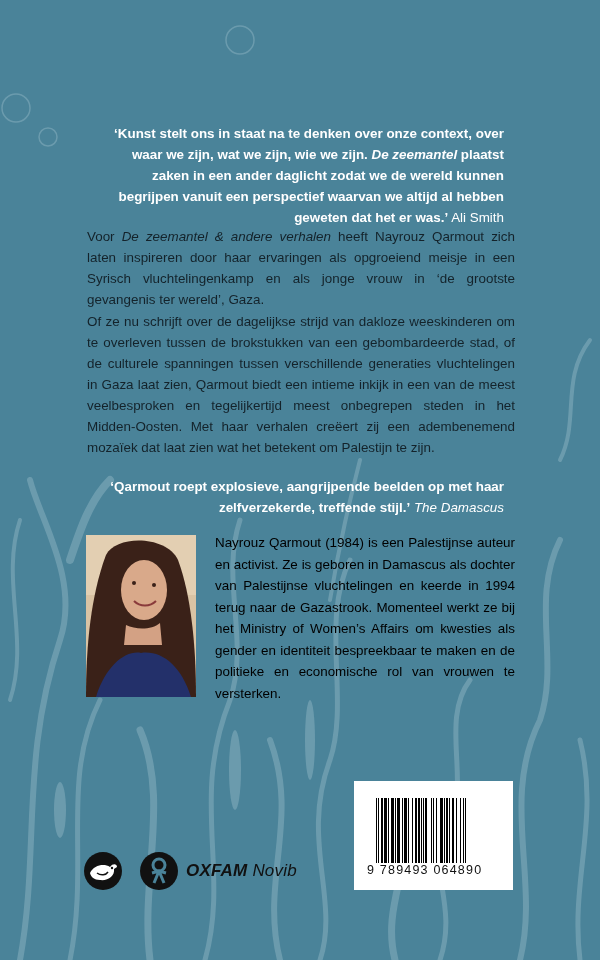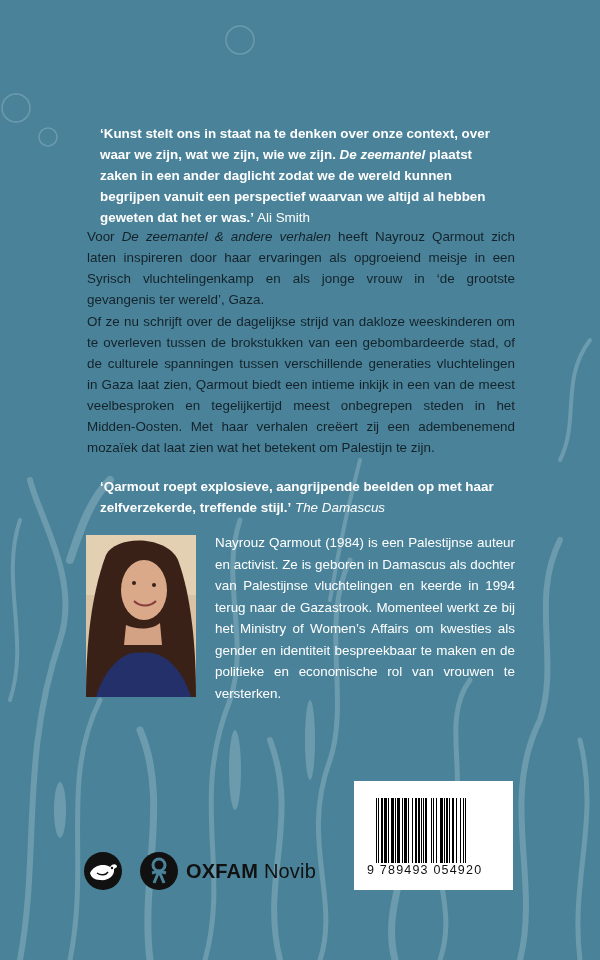--- a/index.html
+++ b/index.html
@@ -1,30 +1,30 @@
 <!DOCTYPE html>
 <html><head>
 <meta charset="utf-8">
 <style>
   html,body{margin:0;padding:0;}
   body{width:600px;height:960px;overflow:hidden;background:#4a8399;position:relative;font-family:"Liberation Sans","DejaVu Sans",sans-serif;}
   .bg{position:absolute;inset:0;z-index:0;}
   .content{position:absolute;inset:0;z-index:1;}
-  .quote{position:absolute;color:#ffffff;text-align:left;font-size:13.4px;line-height:21px;}
+  .quote{position:absolute;color:#ffffff;text-align:right;font-size:13.4px;line-height:21px;}
   .q1{left:100px;top:123px;width:404px;}
   .q2{left:100px;top:476px;width:404px;}
   .body-text{position:absolute;left:86px;top:225px;width:430px;font-size:13.4px;line-height:21px;color:#14232b;text-align:justify;}
   .body-text p{margin:1px;}
   em{font-style:italic;}
   .photo{position:absolute;left:86px;top:535px;width:110px;height:162px;overflow:hidden;background:#d8c2a5;}
-  .bio{position:absolute;left:215px;top:532px;width:300px;font-size:13.4px;line-height:21.5px;color:#ffffff;text-align:justify;}
+  .bio{position:absolute;left:215px;top:532px;width:300px;font-size:13.4px;line-height:21.5px;color:#000000;text-align:justify;}
   .logos{position:absolute;left:84px;top:852px;display:flex;align-items:center;gap:18px;}
   .logo-circle{width:38px;height:38px;border-radius:50%;background:#111;display:flex;align-items:center;justify-content:center;}
   .oxfam{display:flex;align-items:center;gap:8px;}
-  .oxfam-text{font-size:20px;color:#111;letter-spacing:0.2px;}
+  .oxfam-text{font-size:17px;color:#111;letter-spacing:0.2px;font-style:italic;}
   .oxfam-text b{font-weight:900;}
   .barcode-box{position:absolute;left:354px;top:781px;width:159px;height:109px;background:#fff;}
   .bars{position:absolute;left:22px;top:17px;width:115px;height:72px;display:flex;align-items:stretch;}
   .isbn{position:absolute;left:11px;top:82px;font-family:"Liberation Sans",sans-serif;font-size:12.5px;letter-spacing:1.2px;color:#111;background:#fff;padding:0 2px;}
 </style>
 </head>
 <body>
 
 <svg class="bg" width="600" height="960" viewBox="0 0 600 960">
   <g fill="none" stroke="#a9c8d3" stroke-opacity="0.35" stroke-linecap="round">
@@ -156,16 +156,16 @@
         <div style="width: 2.2px; background: rgb(0, 0, 0);"></div>
         <div style="width: 2.2px; background: rgb(255, 255, 255);"></div>
         <div style="width: 1.1px; background: rgb(0, 0, 0);"></div>
         <div style="width: 3.3px; background: rgb(255, 255, 255);"></div>
         <div style="width: 1.1px; background: rgb(0, 0, 0);"></div>
         <div style="width: 1.1px; background: rgb(255, 255, 255);"></div>
         <div style="width: 1.1px; background: rgb(0, 0, 0);"></div>
         <div style="width: 1.1px; background: rgb(255, 255, 255);"></div>
         <div style="width: 1.1px; background: rgb(0, 0, 0);"></div>
       </div>
-    <div class="isbn">9 789493 054920</div>
+    <div class="isbn">9 789493 064890</div>
   </div>
 
 </div>
 
 </body></html>

